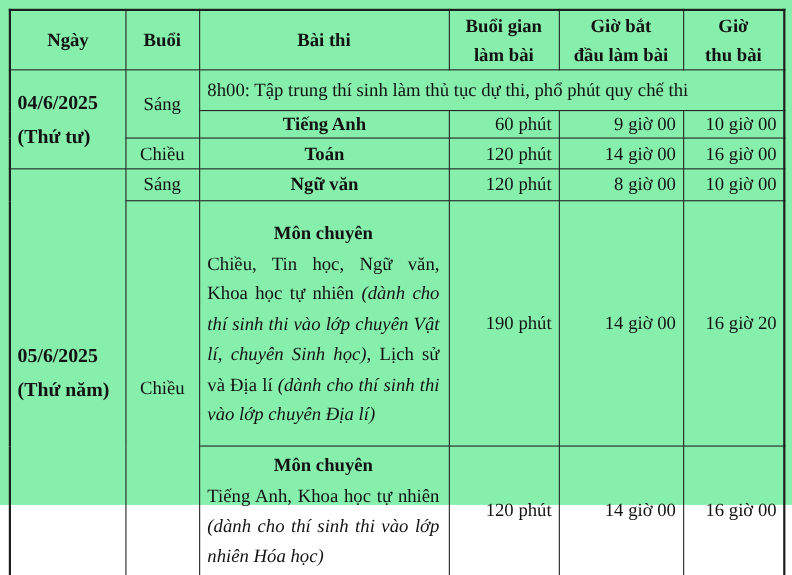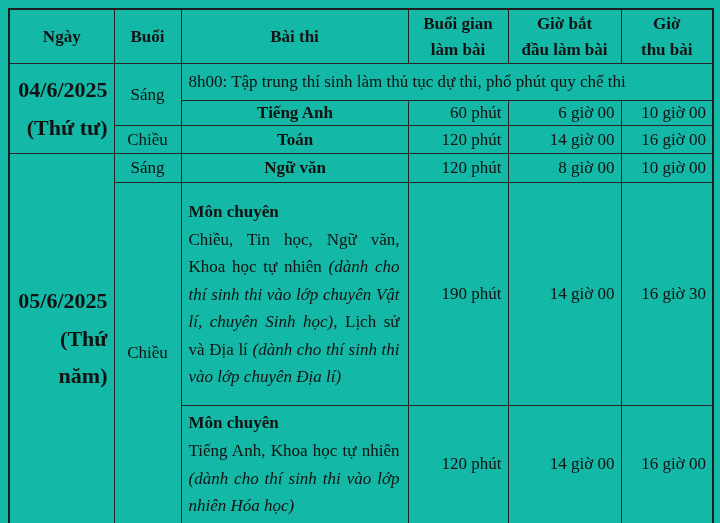--- a/index.html
+++ b/index.html
@@ -8,22 +8,22 @@
     background: #ffffff;
     width: 720px;
     height: 523px;
     font-family: "Liberation Serif", serif;
     color: #121212;
     overflow: hidden;
   }
   .page {
     position: relative;
     width: 720px;
-    height: 523px;
-    background: #14b8a6;
+    height: 459px;
+    background: #86efac;
     text-decoration: underline;
   }
   table.schedule {
     position: absolute;
     left: 8px;
     top: 8px;
     border-collapse: collapse;
     table-layout: fixed;
     border: 2.2px solid #1d1d1d;
   }
@@ -43,23 +43,23 @@
     overflow: hidden;
   }
   th {
     font-weight: bold;
     text-align: center;
     line-height: 1.5;
   }
   td.center { text-align: right; }
   td.session { text-align: center; font-weight: normal; margin-left: 31px; }
   td.date-cell {
-    text-align: right;
+    text-align: left;
     font-weight: bold;
-    font-size: 22px;
+    font-size: 18px;
     line-height: 1.7;
   }
   td.notice-cell {
     text-align: left;
     padding-left: 7px;
   }
   td.exam-cell {
     text-align: center;
     font-weight: bold;
     padding-left: 7px;
@@ -67,21 +67,21 @@
   td.big-cell {
     text-align: justify;
     text-justify: inter-word;
     vertical-align: middle;
     line-height: 1.62;
     padding: 3px 8px 3px 7px;
     font-weight: normal;
   }
   td.big-cell .big-title {
     font-weight: bold;
-    text-align: left;
+    text-align: center;
   }
   tr.r-header { height: 50px; }
   tr.r-notice { height: 37px; }
   tr.r-ta     { height: 25px; }
   tr.r-toan   { height: 28px; }
   tr.r-nv     { height: 29px; }
   tr.r-big1   { height: 223px; }
   tr.r-big2   { height: 117px; }
 </style>
 </head>
@@ -128,21 +128,21 @@
         <div>04/6/2025</div>
         <div>(Thứ tư)</div>
       </td>
       <td class="session" rowspan="2">Sáng</td>
       <td class="notice-cell" colspan="4">8h00: Tập trung thí sinh làm thủ tục dự thi, phổ phút quy chế thi</td>
     </tr>
 
     <tr class="r-ta">
       <td class="exam-cell">Tiếng Anh</td>
       <td class="center">60 phút</td>
-      <td class="center">6 giờ 00</td>
+      <td class="center">9 giờ 00</td>
       <td class="center">10 giờ 00</td>
     </tr>
 
     <tr class="r-toan">
       <td class="session">Chiều</td>
       <td class="exam-cell">Toán</td>
       <td class="center">120 phút</td>
       <td class="center">14 giờ 00</td>
       <td class="center">16 giờ 00</td>
     </tr>
@@ -160,21 +160,21 @@
     </tr>
 
     <tr class="r-big1">
       <td class="session" rowspan="2">Chiều</td>
       <td class="big-cell">
         <div class="big-title">Môn chuyên</div>
         <span><span>Chiều, Tin học, Ngữ văn, Khoa học tự nhiên </span><span style="font-style: italic;">(dành cho thí sinh thi vào lớp chuyên Vật lí, chuyên Sinh học)</span><span>, Lịch sử và Địa lí </span><span style="font-style: italic;">(dành cho thí sinh thi vào lớp chuyên Địa lí)</span></span>
       </td>
       <td class="center">190 phút</td>
       <td class="center">14 giờ 00</td>
-      <td class="center">16 giờ 30</td>
+      <td class="center">16 giờ 20</td>
     </tr>
 
     <tr class="r-big2">
       <td class="big-cell">
         <div class="big-title">Môn chuyên</div>
         <span><span>Tiếng Anh, Khoa học tự nhiên </span><span style="font-style: italic;">(dành cho thí sinh thi vào lớp nhiên Hóa học)</span></span>
       </td>
       <td class="center">120 phút</td>
       <td class="center">14 giờ 00</td>
       <td class="center">16 giờ 00</td>

